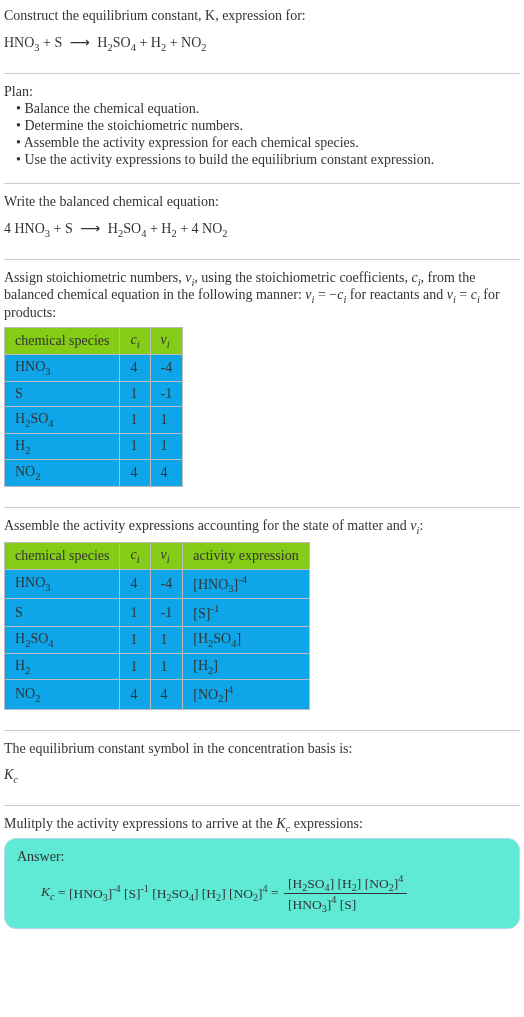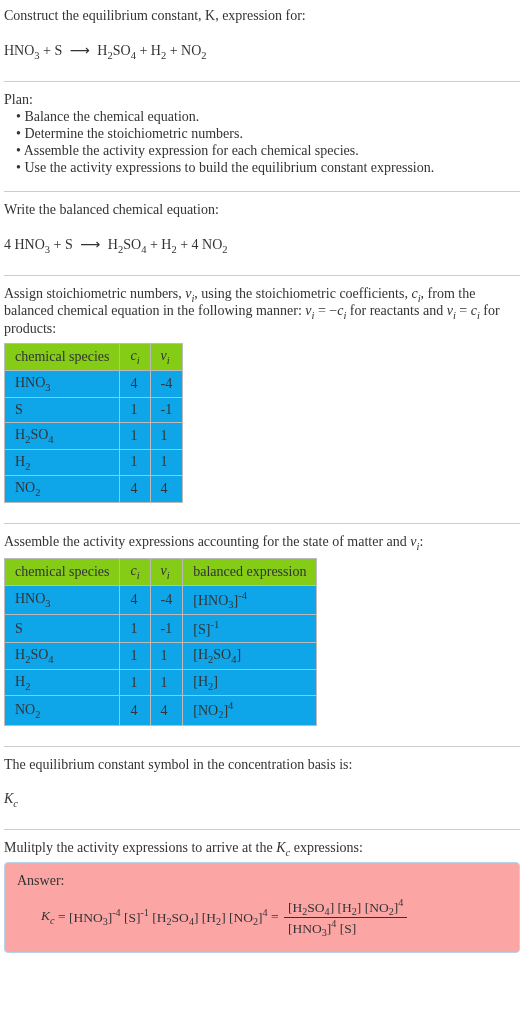--- a/index.html
+++ b/index.html
@@ -16,42 +16,42 @@
     margin-bottom: 4px;
     padding-bottom: 8px;
   }
   hr {
     border: none;
     border-top: 1px solid #ccc;
     margin: 6px 0 10px 0;
   }
   .eq {
     font-family: Georgia, serif;
-    margin: 18px 0 6px 0;
+    margin: 10px 0 6px 0;
   }
   sub { font-size: 0.75em; }
   sup { font-size: 0.75em; }
   table.data {
     border-collapse: collapse;
     margin: 6px 0;
   }
   table.data th, table.data td {
     border: 1px solid #bbb;
     padding: 4px 10px;
     text-align: left;
     font-weight: normal;
     background: #0ea5e9;
   }
   table.data th {
     background: #84cc16;
   }
   .answer-box {
-    background: #fca5a5;
+    background: #5eead4;
     border: 1px solid #b7d4ea;
-    border-radius: 4px;
+    border-radius: 12px;
     padding: 10px 12px 14px 12px;
     margin-top: 4px;
   }
   .answer-label {
     margin-bottom: 8px;
   }
   .frac {
     display: inline-block;
     vertical-align: middle;
     margin: 0 2px;
@@ -151,21 +151,21 @@
   <div>
     <span>Assemble the activity expressions accounting for the state of matter and </span><span class="italic">ν<sub>i</sub></span>:
   </div>
 
   <table class="data">
     <tbody>
         <tr>
       <th>chemical species</th>
       <th><span class="italic">c<sub>i</sub></span></th>
       <th><span class="italic">ν<sub>i</sub></span></th>
-      <th>balanced expression</th>
+      <th>activity expression</th>
     </tr>
     <tr>
       <td>HNO<sub>3</sub></td>
       <td>4</td>
       <td>-4</td>
       <td>[HNO<sub>3</sub>]<sup>-4</sup></td>
     </tr>
     <tr>
       <td>S</td>
       <td>1</td>

